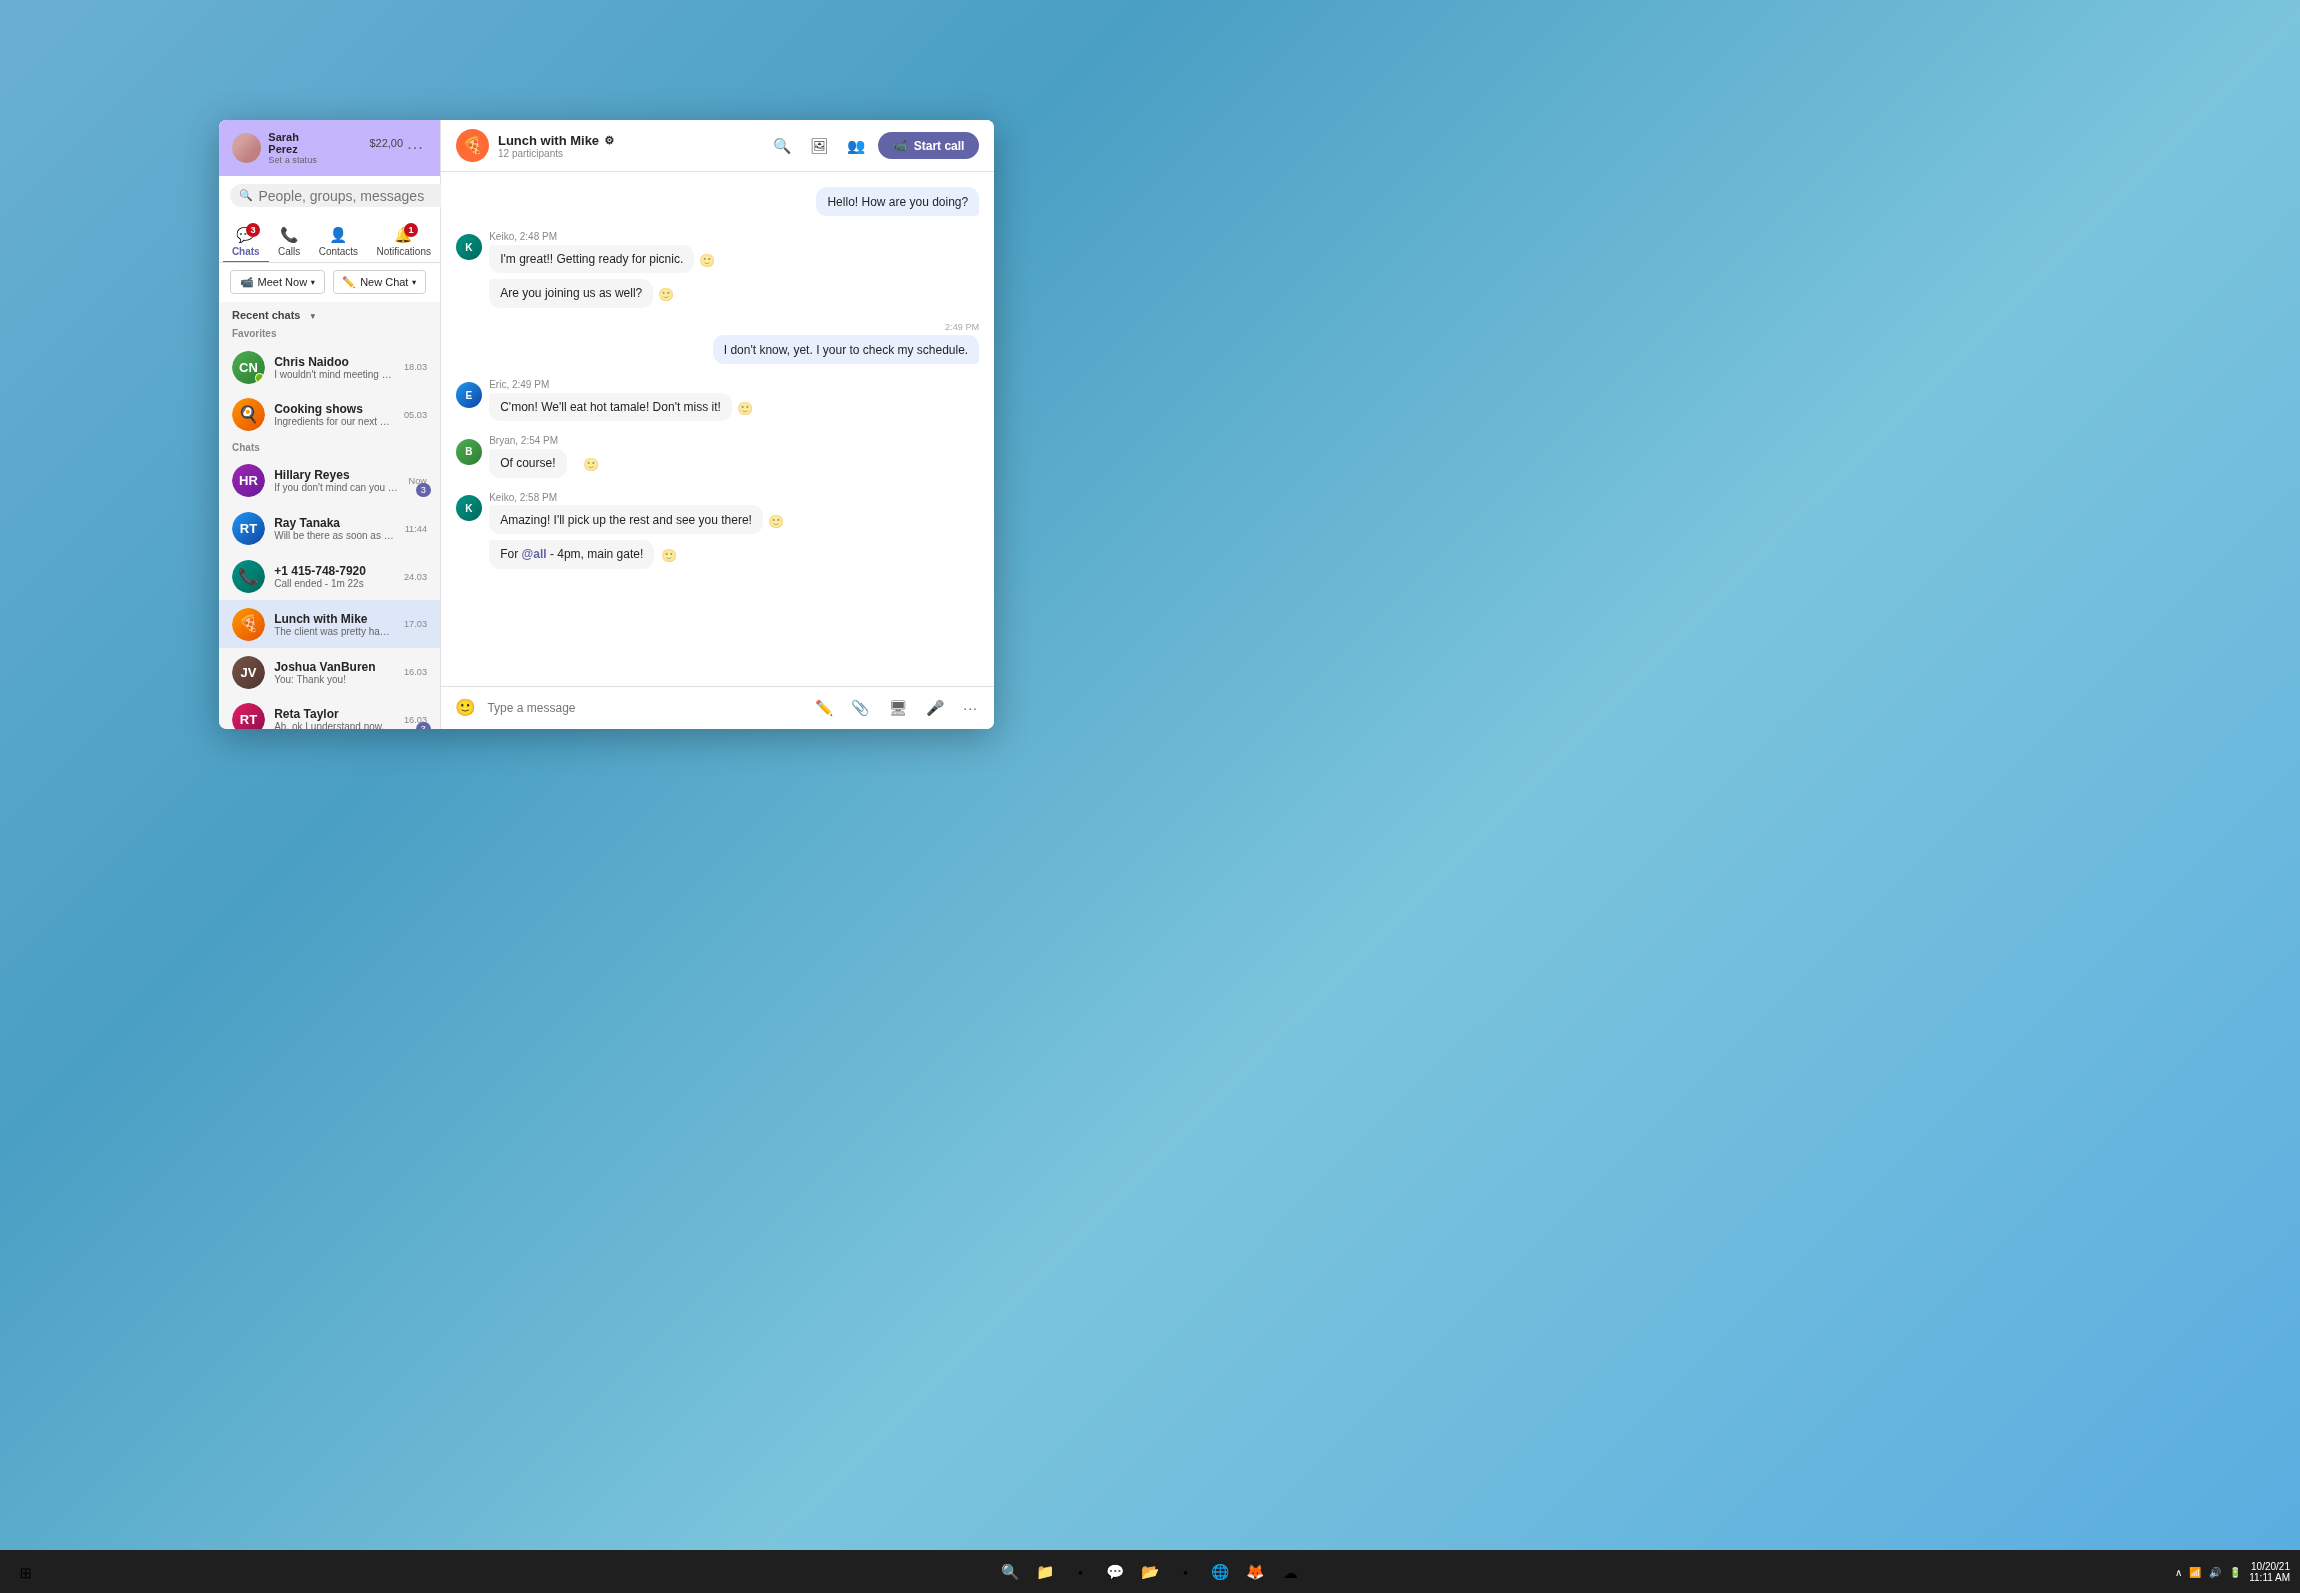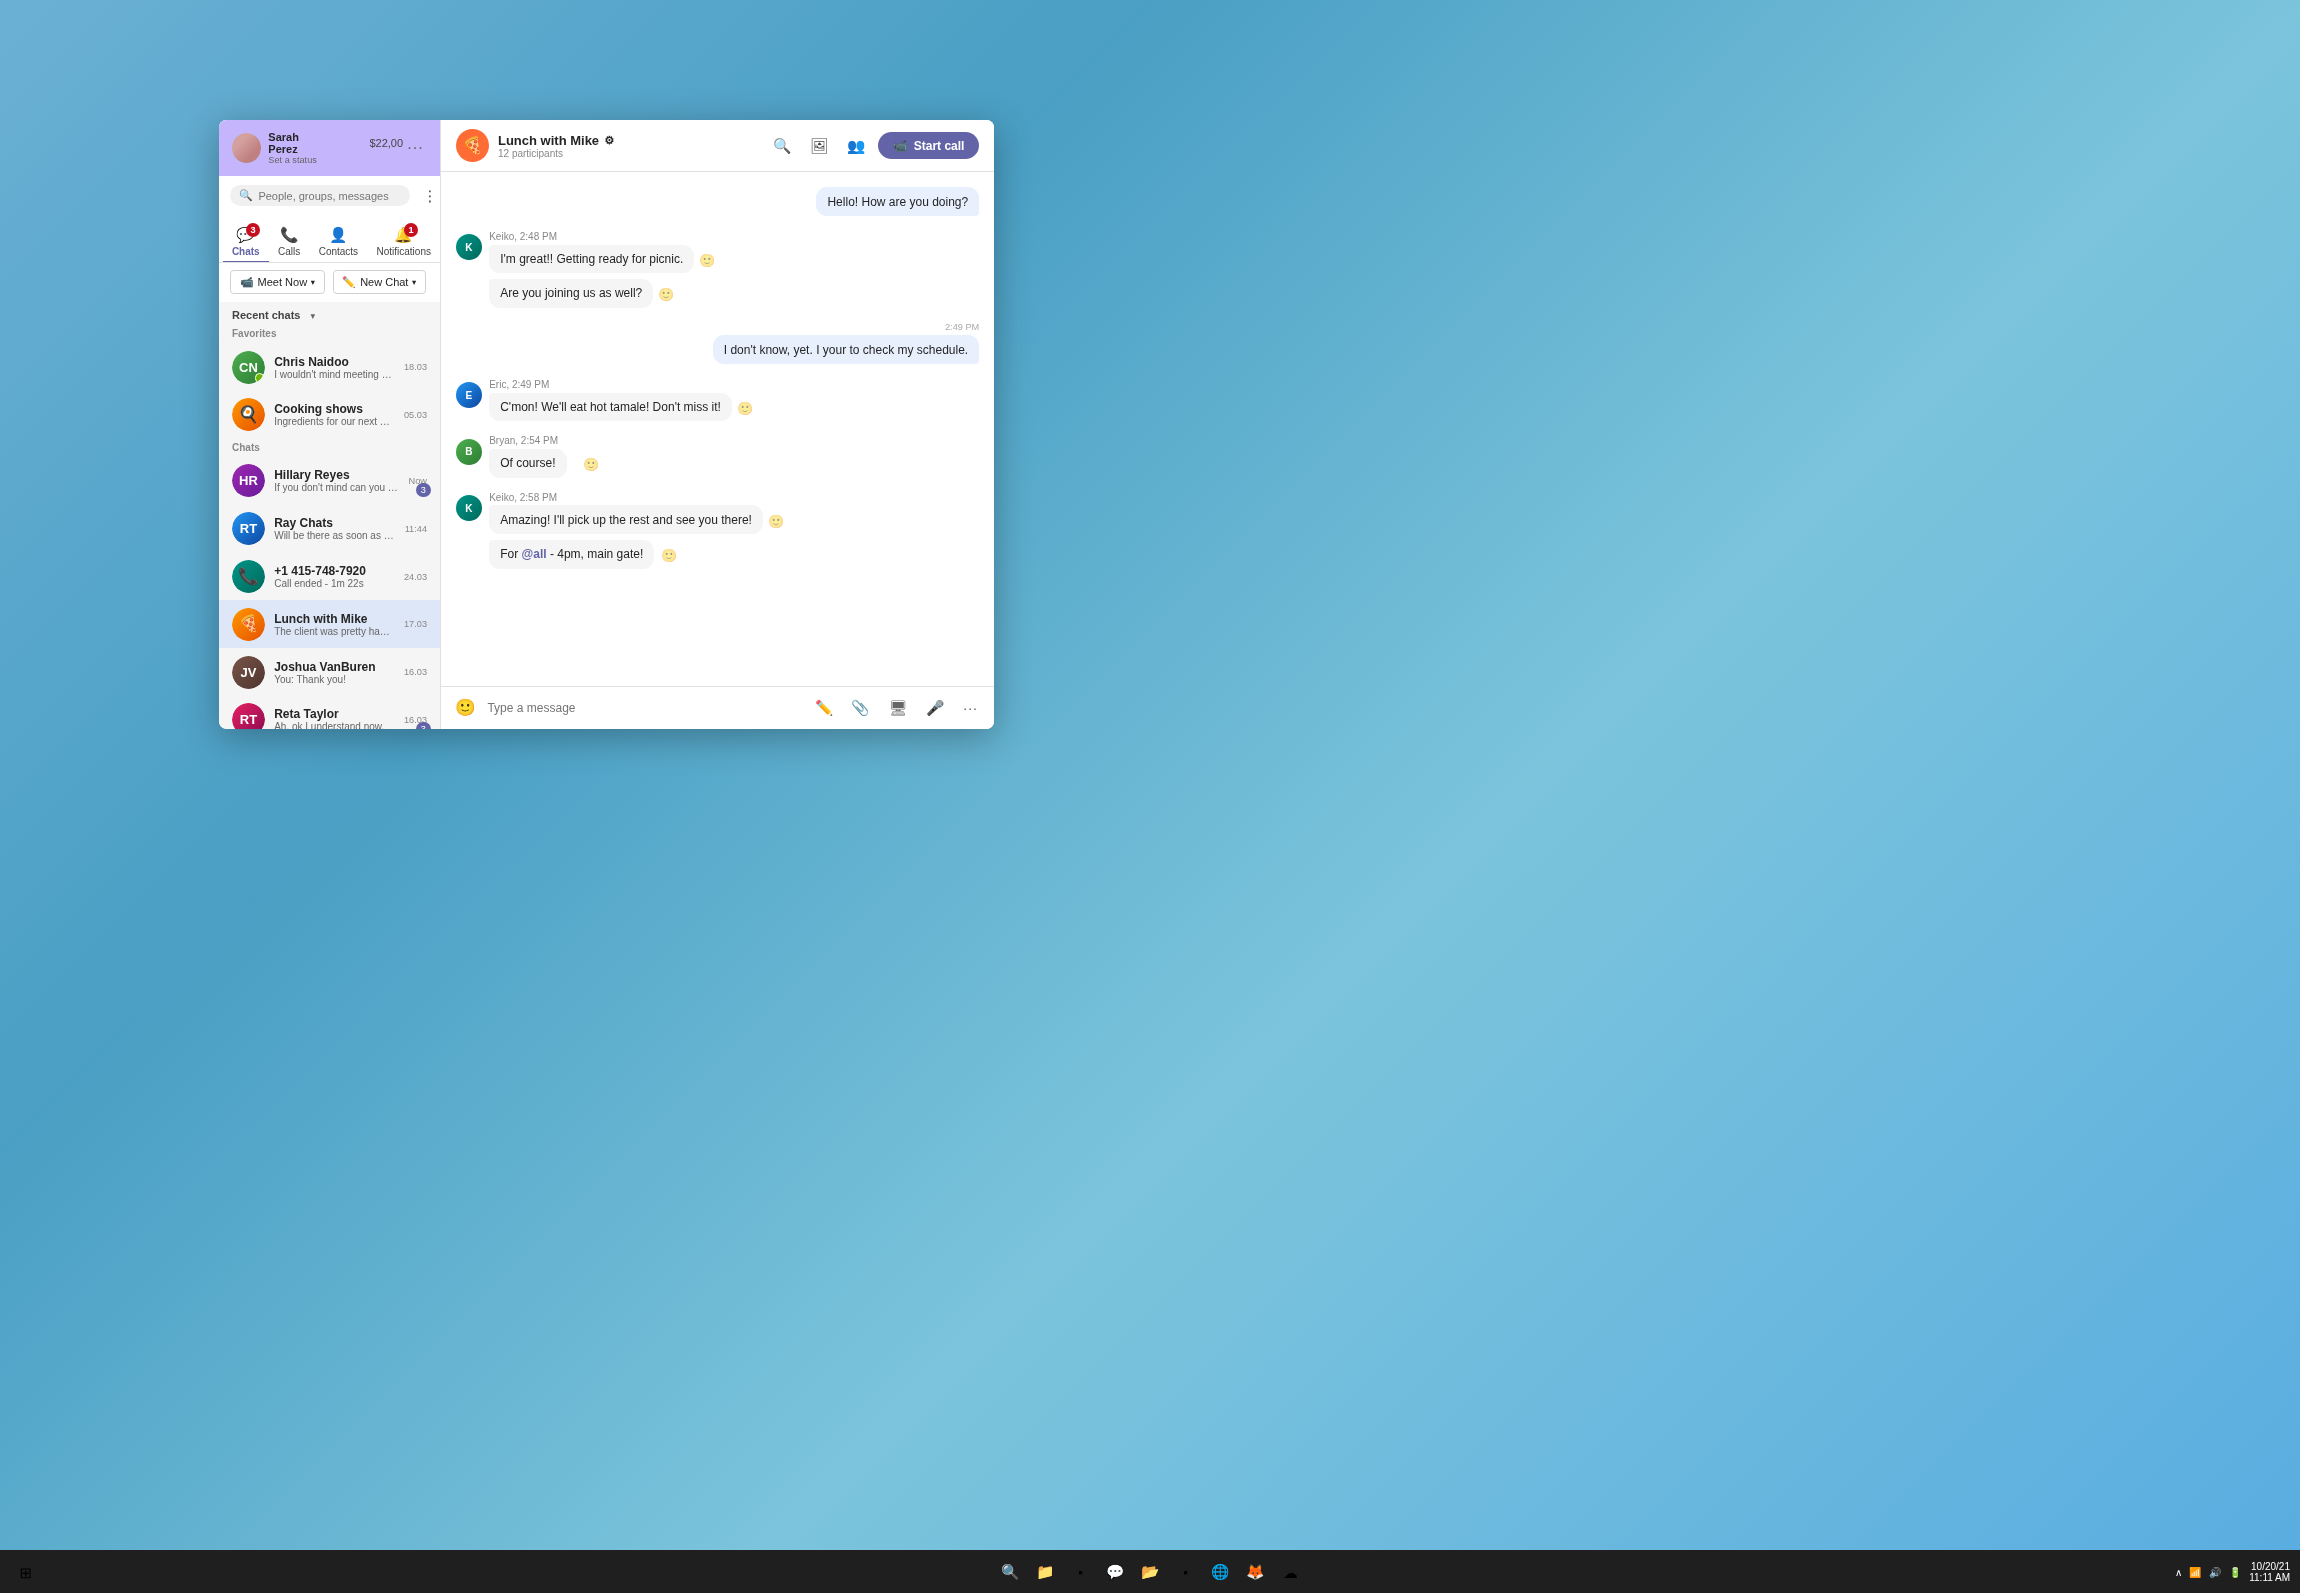--- a/index.html
+++ b/index.html
@@ -173,21 +173,21 @@
 
     .search-icon {
       color: #666;
       font-size: 11px;
     }
 
     .search-input {
       border: none;
       background: none;
       outline: none;
-      font-size: 11px;
+      font-size: 14px;
       color: #666;
       flex: 1;
     }
 
     .apps-grid-btn {
       background: none;
       border: none;
       cursor: pointer;
       color: #444;
       font-size: 14.8px;
@@ -737,21 +737,21 @@
         </div>
         <div class="chat-time">Now</div>
         <div class="chat-badge">3</div>
       </div>
 
       <div class="chat-item">
         <div class="chat-avatar">
           <div class="chat-avatar-circle av-blue">RT</div>
         </div>
         <div class="chat-info">
-          <div class="chat-name">Ray Chats</div>
+          <div class="chat-name">Ray Tanaka</div>
           <div class="chat-preview">Will be there as soon as I can!</div>
         </div>
         <div class="chat-time">11:44</div>
       </div>
 
       <div class="chat-item">
         <div class="chat-avatar">
           <div class="chat-avatar-circle av-teal" style="font-size:16.6px;">📞</div>
         </div>
         <div class="chat-info">

